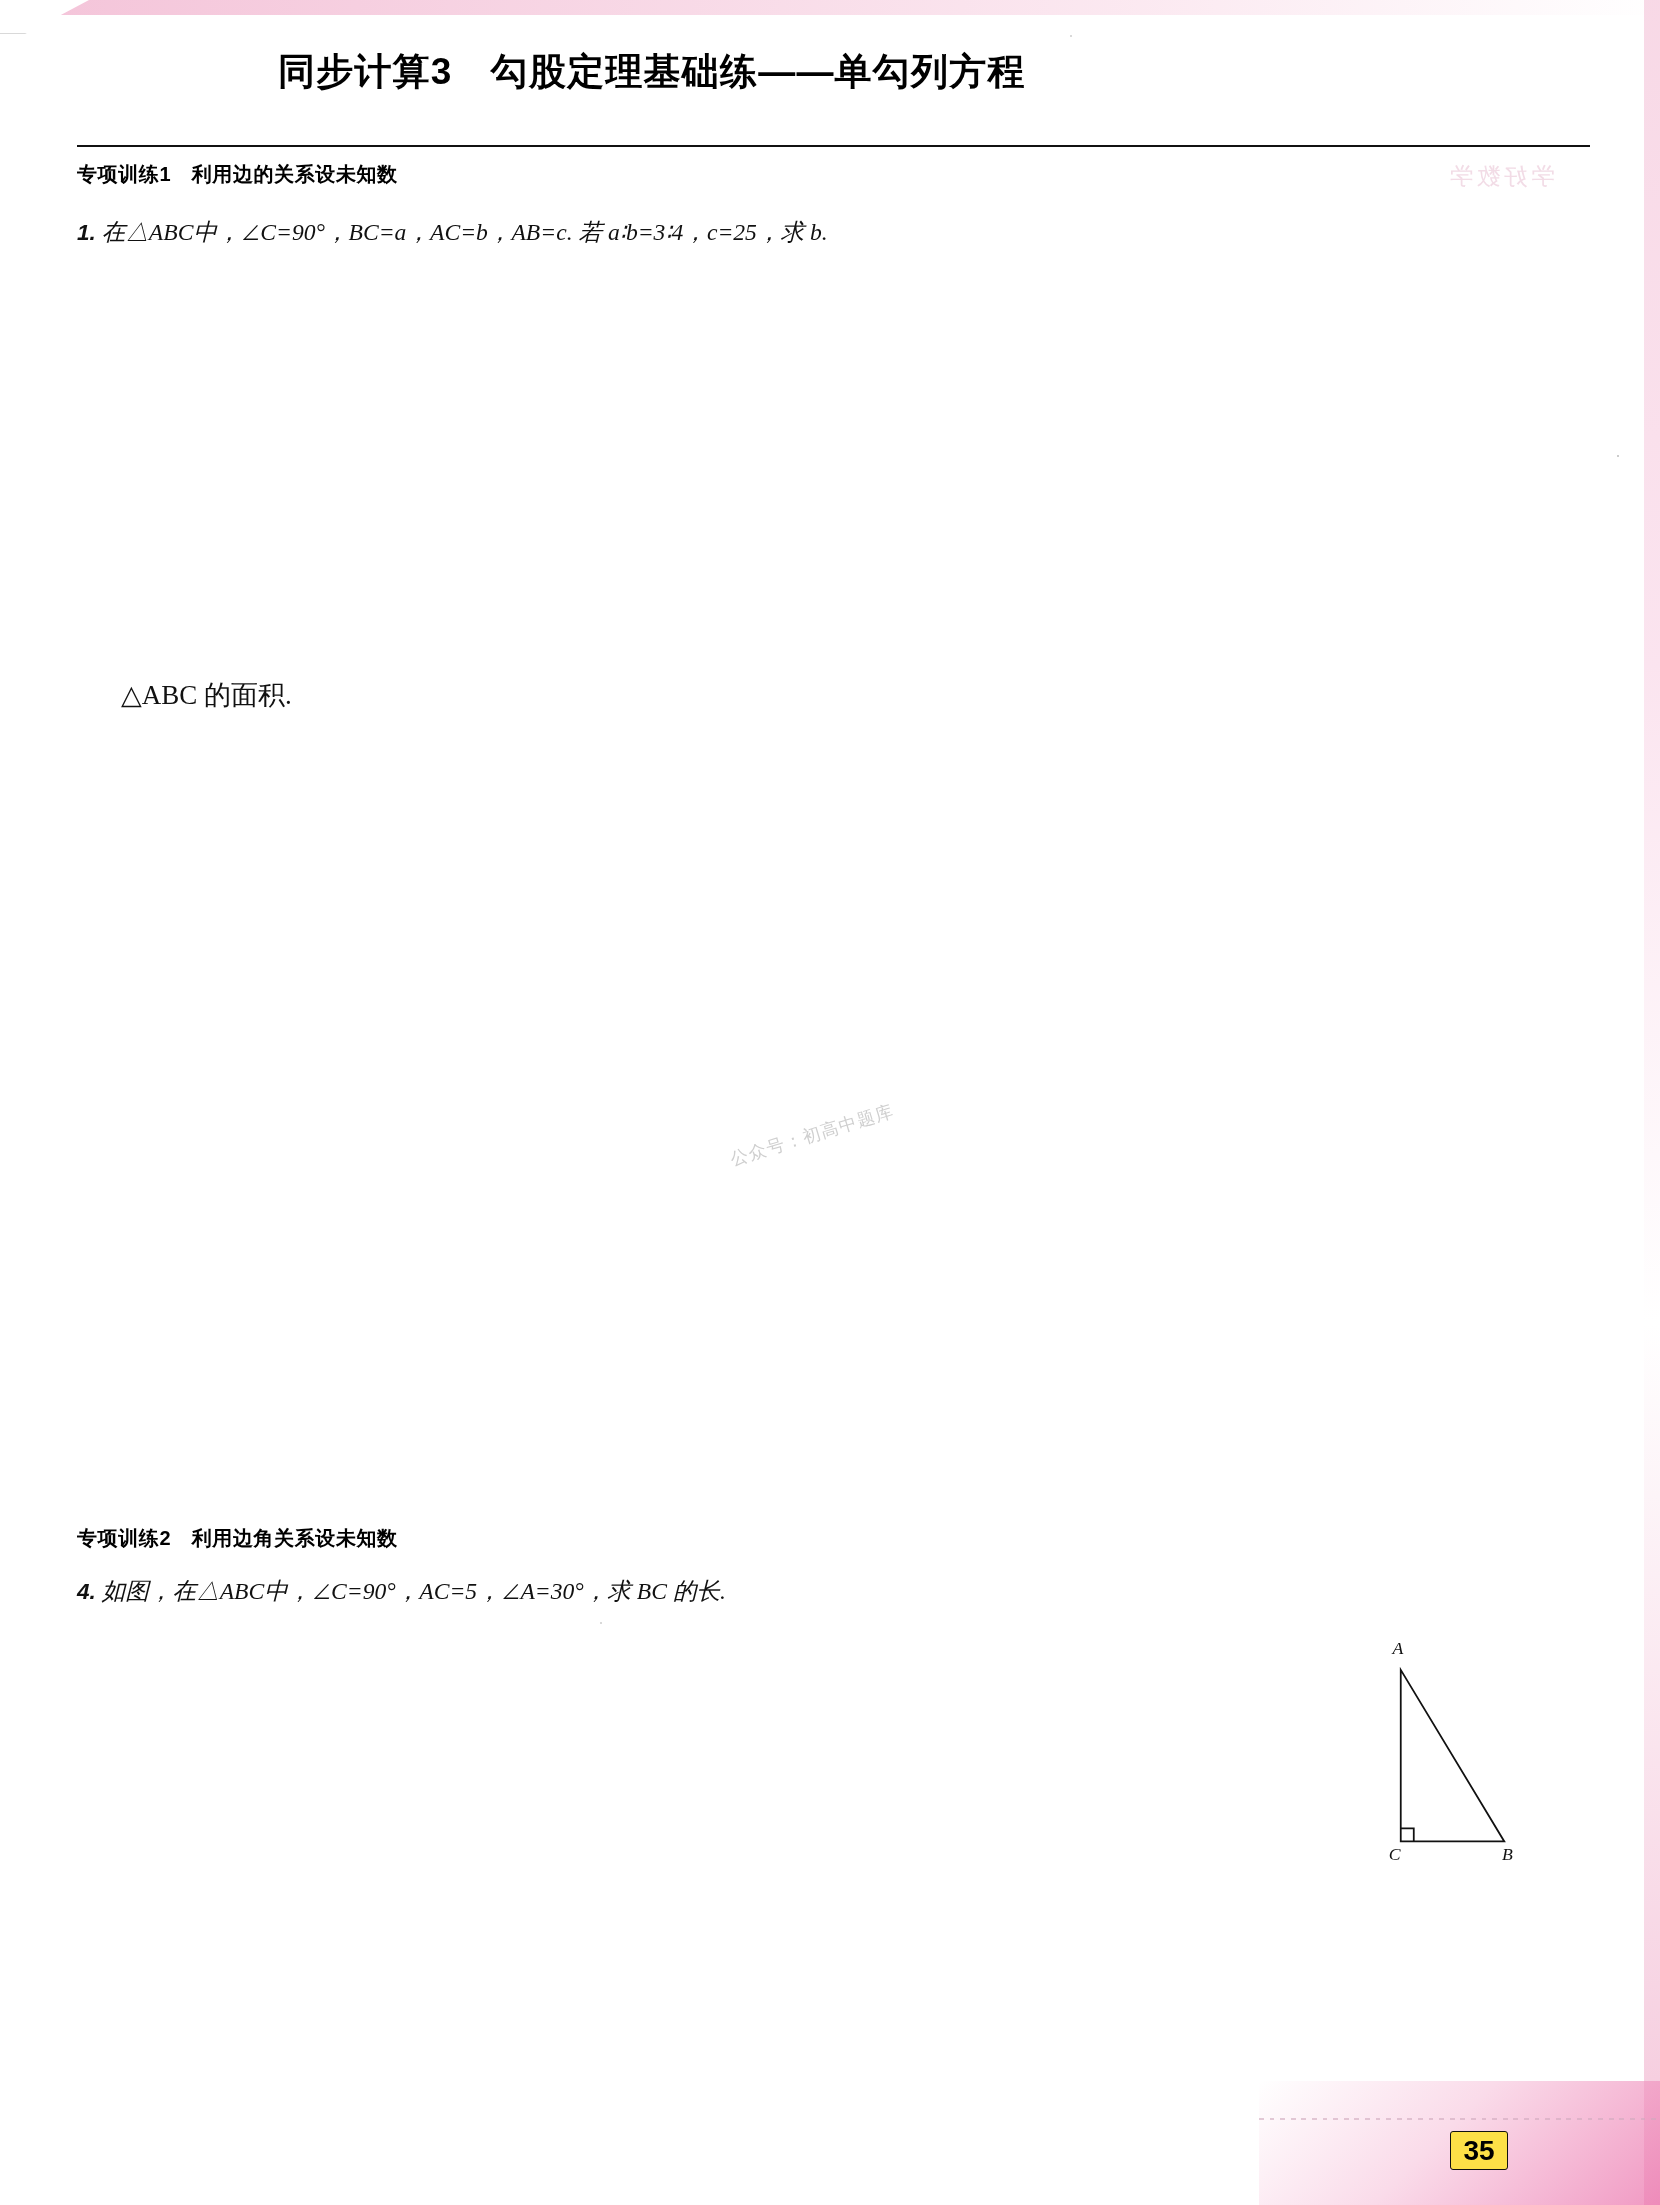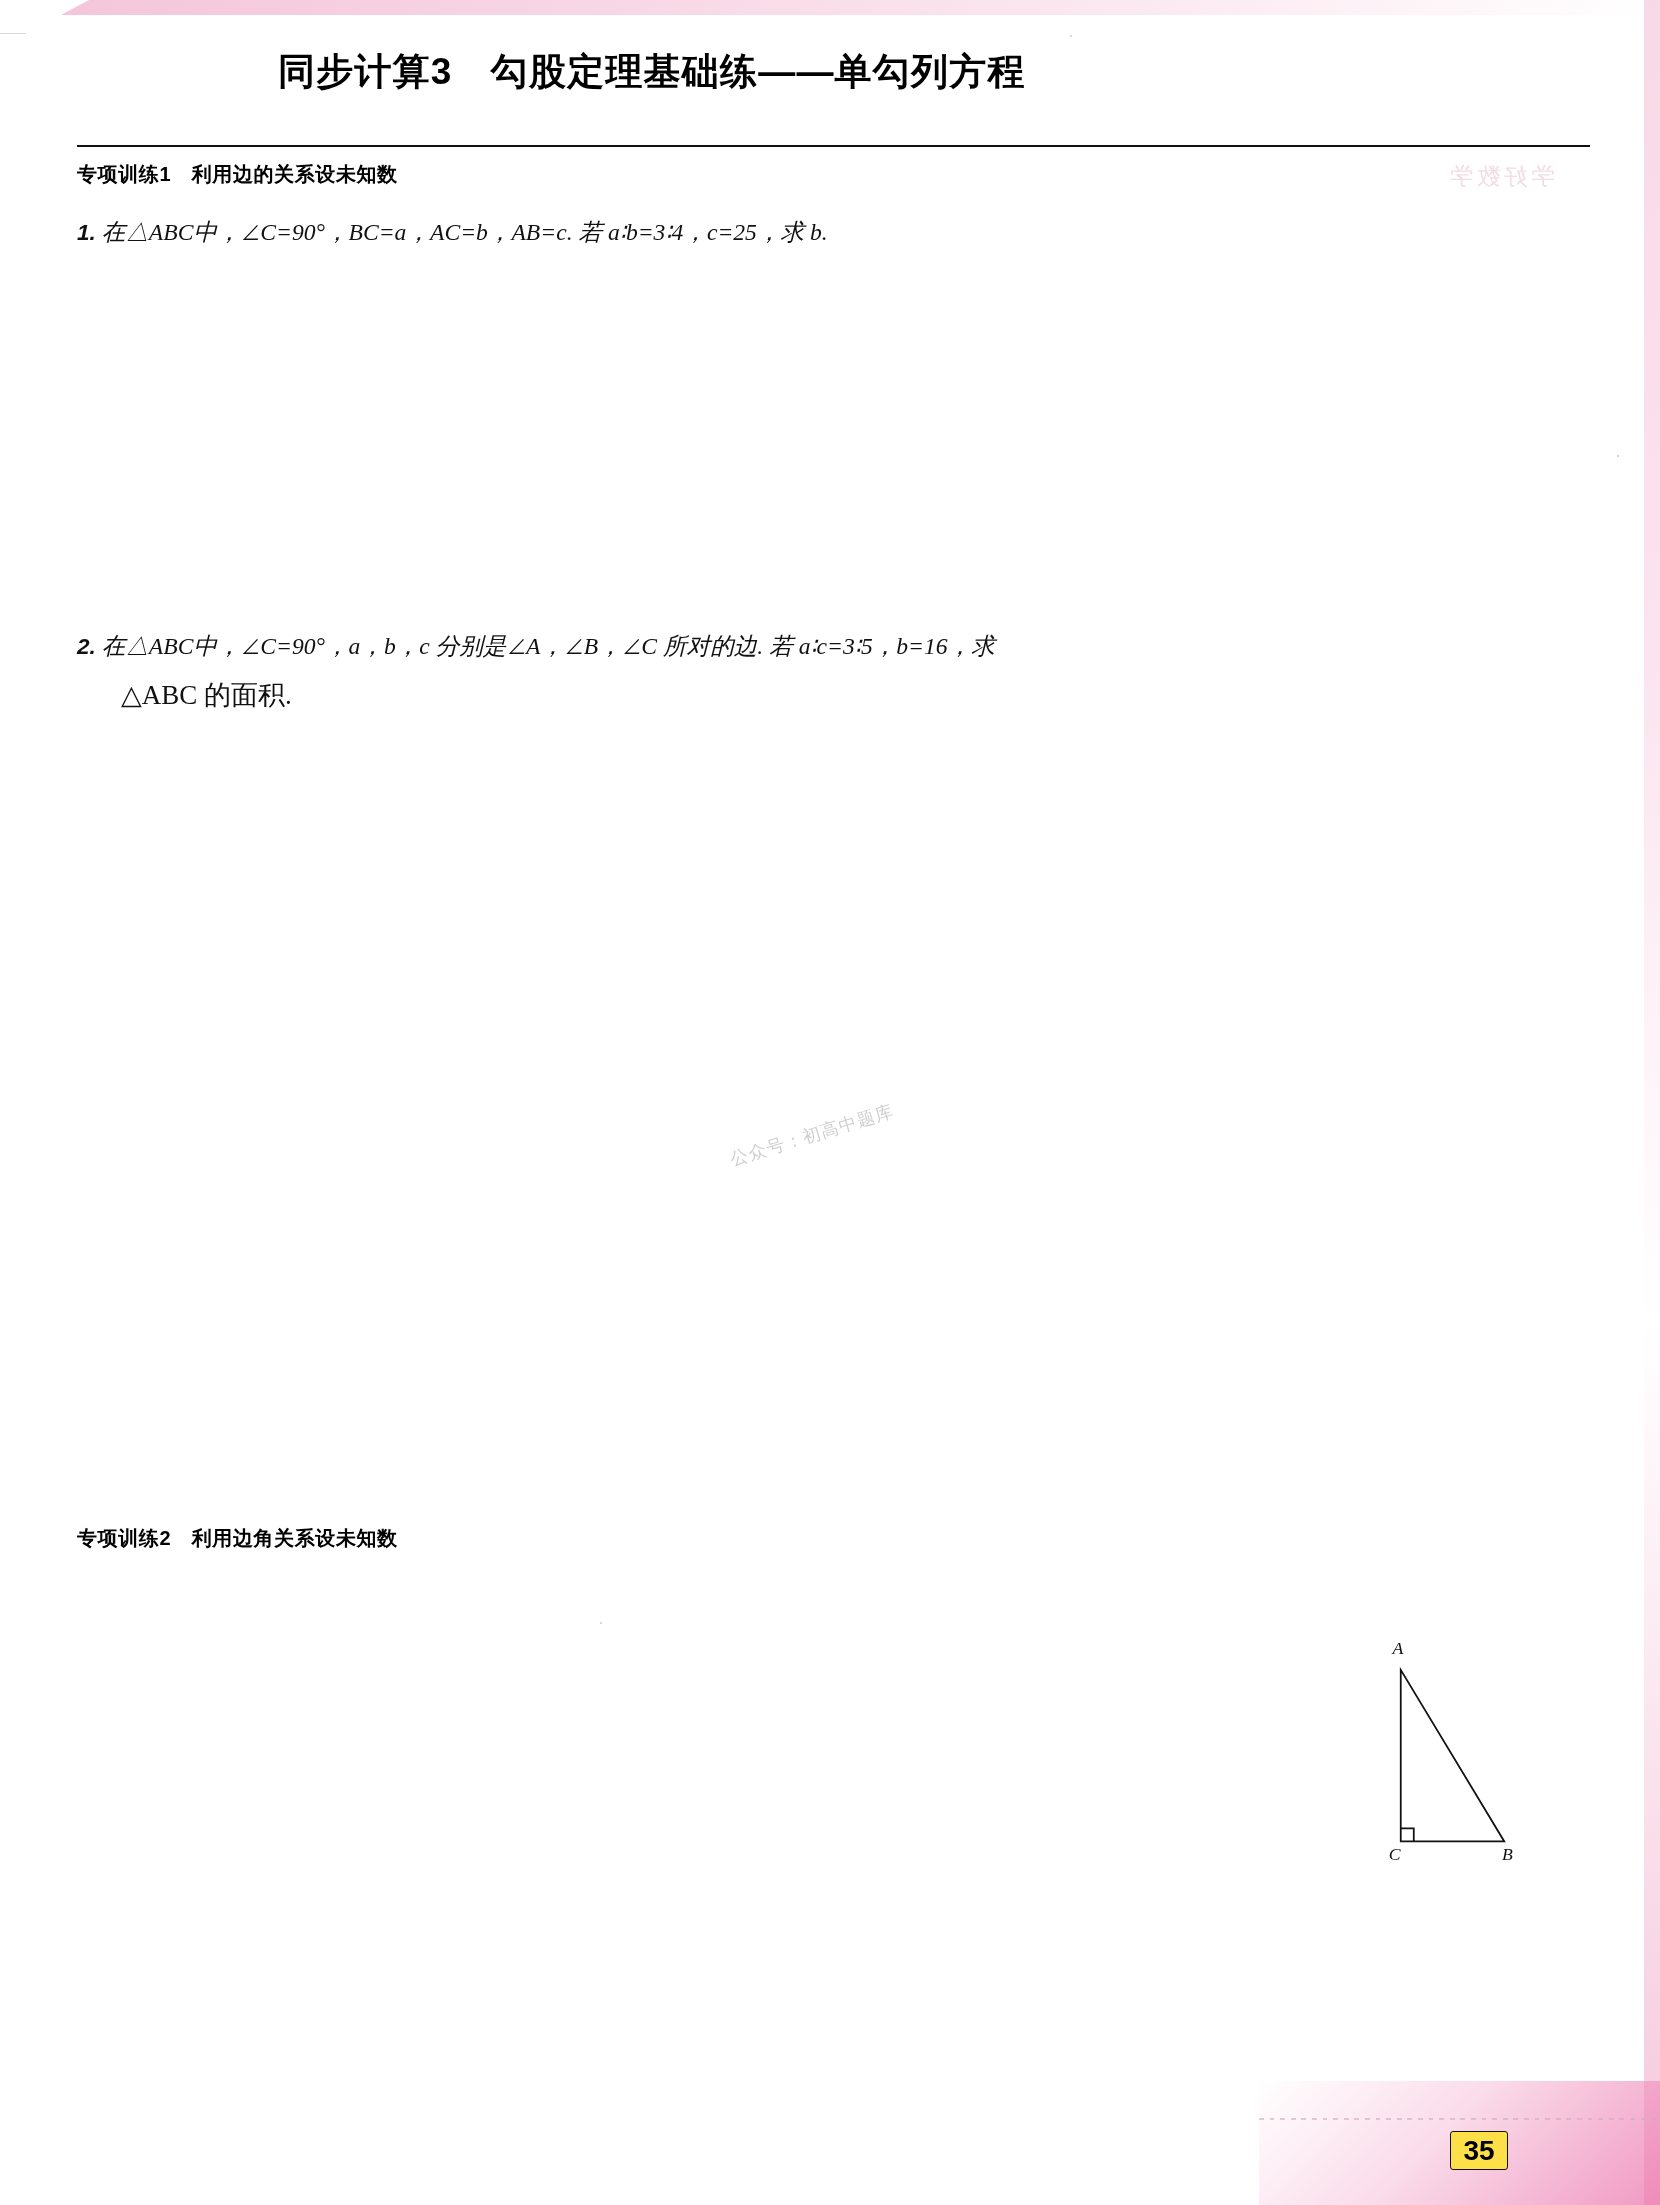--- a/index.html
+++ b/index.html
@@ -233,31 +233,31 @@
   <div class="title">同步计算3　勾股定理基础练——单勾列方程</div>
   <div class="rule"></div>
 
   <div class="section-head" style="left:77px; top:161px;">专项训练1　利用边的关系设未知数</div>
 
   <div class="problem" style="left:77px; top:213px;">
     <span class="idx">1.</span>
     <span>在△ABC中，∠C=90°，BC=a，AC=b，AB=c. 若 a∶b=3∶4，c=25，求 b.</span>
   </div>
 
-  <div class="problem" style="left:77px; top:627px;">
-    <span class="idx">2.</span>
-    <span>在△ABC中，∠C=90°，a，b，c 分别是∠A，∠B，∠C 所对的边. 若 a∶c=3∶5，b=16，求</span>
+  <div class="cont" style="left:121px; top:673px;">△ABC 的面积.</div>
+
+
+  <div class="watermark">公众号：初高中题库</div>
+
+  <div class="section-head" style="left:77px; top:1525px;">专项训练2　利用边角关系设未知数</div>
+
+  <div class="problem" style="left:77px; top:1572px;">
+    <span class="idx">4.</span>
+    <span>如图，在△ABC中，∠C=90°，AC=5，∠A=30°，求 BC 的长.</span>
   </div>
-  <div class="cont" style="left:121px; top:673px;">△ABC 的面积.</div>
-
-
-  <div class="watermark">公众号：初高中题库</div>
-
-  <div class="section-head" style="left:77px; top:1525px;">专项训练2　利用边角关系设未知数</div>
-
 
   <div class="figure">
     <svg width="154" height="213" viewBox="0 0 260 360">
       <polygon points="40,20 40,310 215,310" fill="none" stroke="#111" stroke-width="3"></polygon>
       <polyline points="40,288 62,288 62,310" fill="none" stroke="#111" stroke-width="3"></polyline>
     </svg>
     <div class="fig-label" style="left:15.4px; top:-20px;">A</div>
     <div class="fig-label" style="left:11.8px; top:186px;">C</div>
     <div class="fig-label" style="left:125px; top:186px;">B</div>
   </div>

